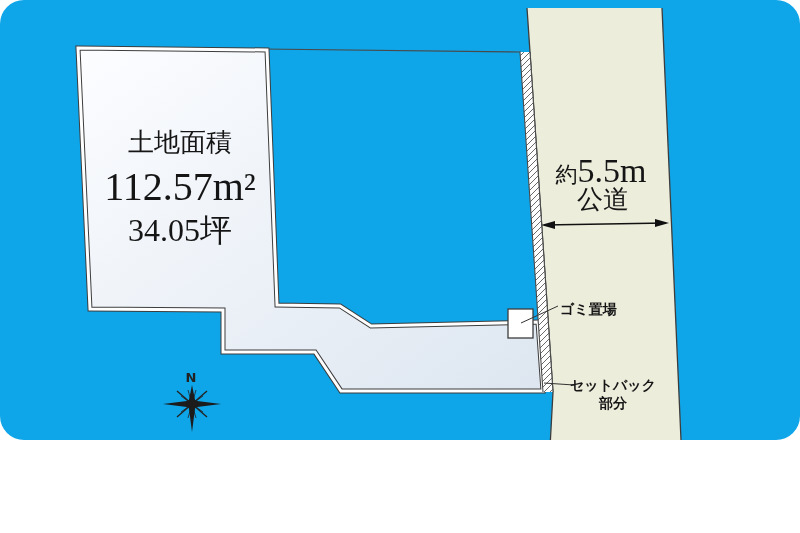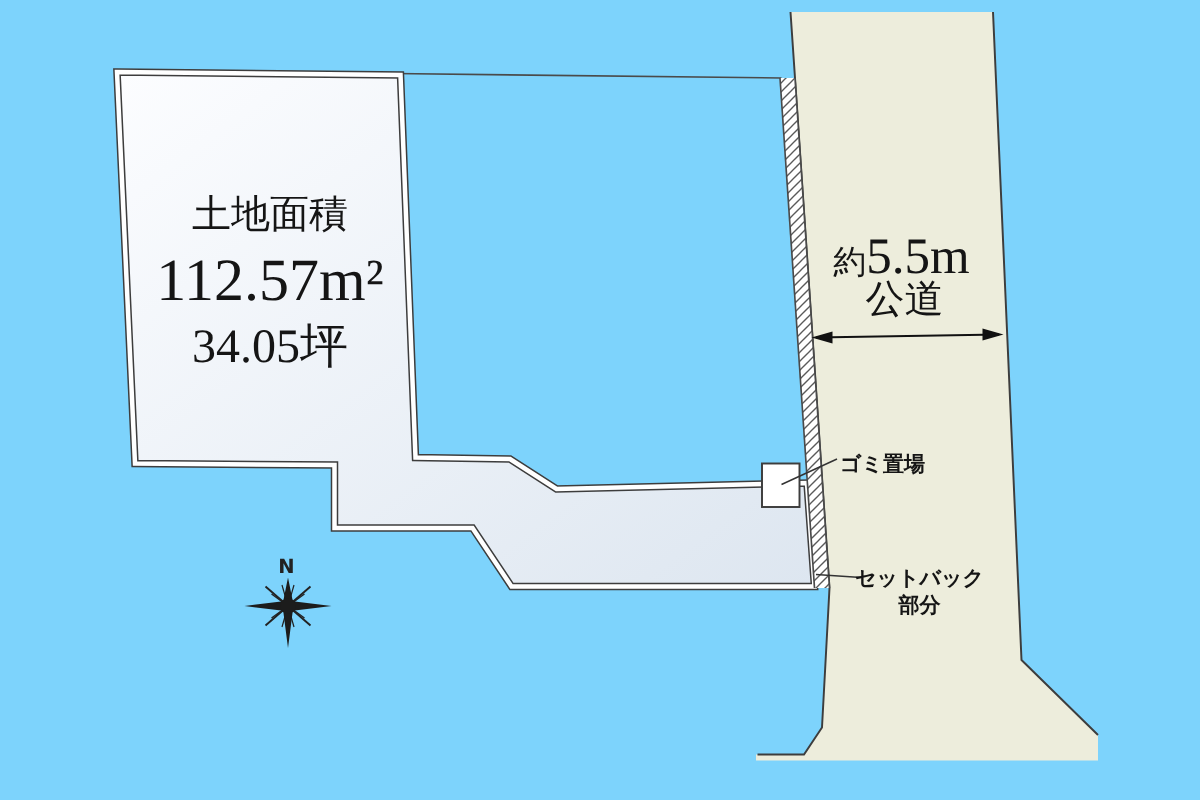--- a/index.html
+++ b/index.html
@@ -1,21 +1,22 @@
 <!DOCTYPE html>
 <html><head>
 <meta charset="utf-8">
 <style>
   html,body{margin:0;padding:0;background:#fff;}
   .canvas{
     position:relative;
-    width:800px;height:533px;
-    background:#7dd3fc;
+    width:800px;height:440px;
+    background:#0ea5e9;
     overflow:hidden;
     font-family:"Liberation Serif","DejaVu Serif",serif;
+    border-radius:24px;
   }
   svg{display:block;}
   .t-serif{font-family:"Liberation Serif","DejaVu Serif",serif;fill:#151515;}
   .t-sans{font-family:"DejaVu Sans","Liberation Sans",sans-serif;fill:#222;}
   .area-title{font-size:26px;}
   .area-m2{font-size:40px;}
   .area-tsubo{font-size:32px;}
   .road-prefix{font-size:22px;}
   .road-value{font-size:34px;}
   .road-type{font-size:26px;}

